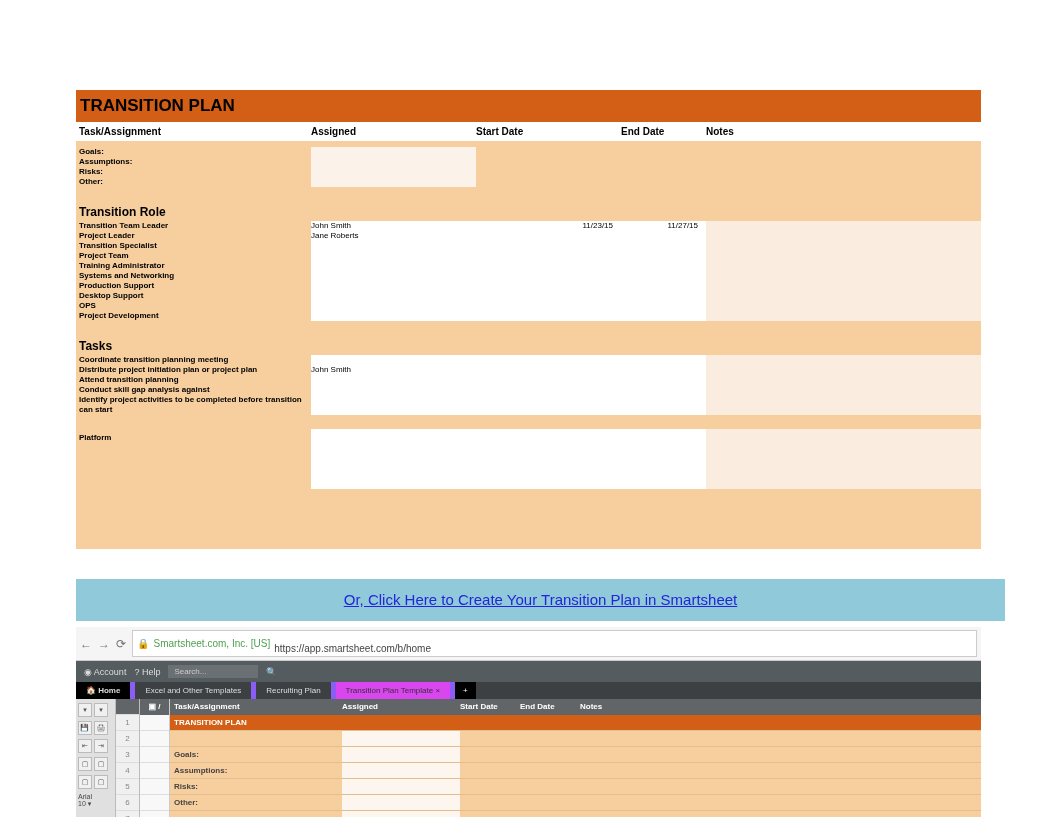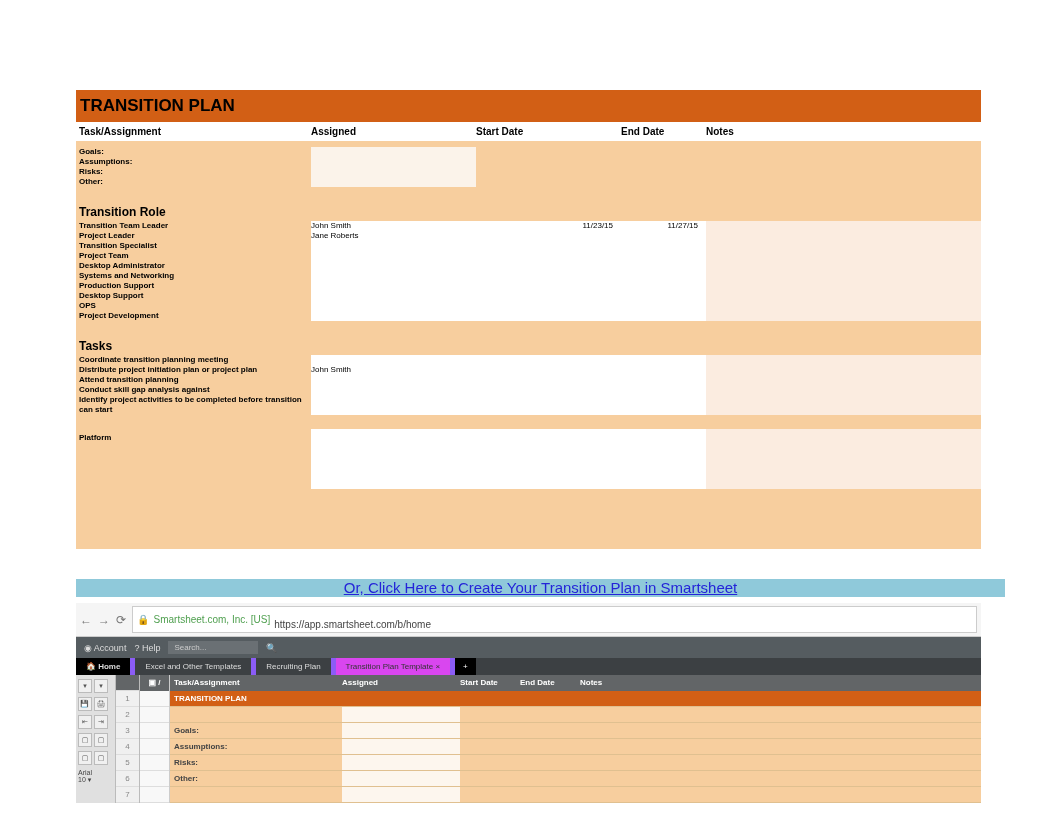--- a/index.html
+++ b/index.html
@@ -52,21 +52,21 @@
   }
   .narrow-white { background: #fbf3ea; }
   
   .spacer-row { height: 14px; }
   
   
   .cta-bar {
     margin: 10px 52px 0 76px;
     background: #8fc9da;
     text-align: center;
-    padding: 0 0;
+    padding: 12px 0;
   }
   .cta-bar a {
     color: #2424d8;
     text-decoration: underline;
     font-size: 15px;
   }
   
   
   .browser {
     margin: 6px 76px 0 76px;
@@ -271,21 +271,21 @@
         <div class="col-notes white-cell"></div>
       </div>
     <div class="plan-row">
         <div class="col-task">Project Team</div>
         <div class="col-assigned white-full"></div>
         <div class="col-start white-full"></div>
         <div class="col-end white-full"></div>
         <div class="col-notes white-cell"></div>
       </div>
     <div class="plan-row">
-        <div class="col-task">Desktop Administrator</div>
+        <div class="col-task">Training Administrator</div>
         <div class="col-assigned white-full"></div>
         <div class="col-start white-full"></div>
         <div class="col-end white-full"></div>
         <div class="col-notes white-cell"></div>
       </div>
     <div class="plan-row">
         <div class="col-task">Systems and Networking</div>
         <div class="col-assigned white-full"></div>
         <div class="col-start white-full"></div>
         <div class="col-end white-full"></div>

